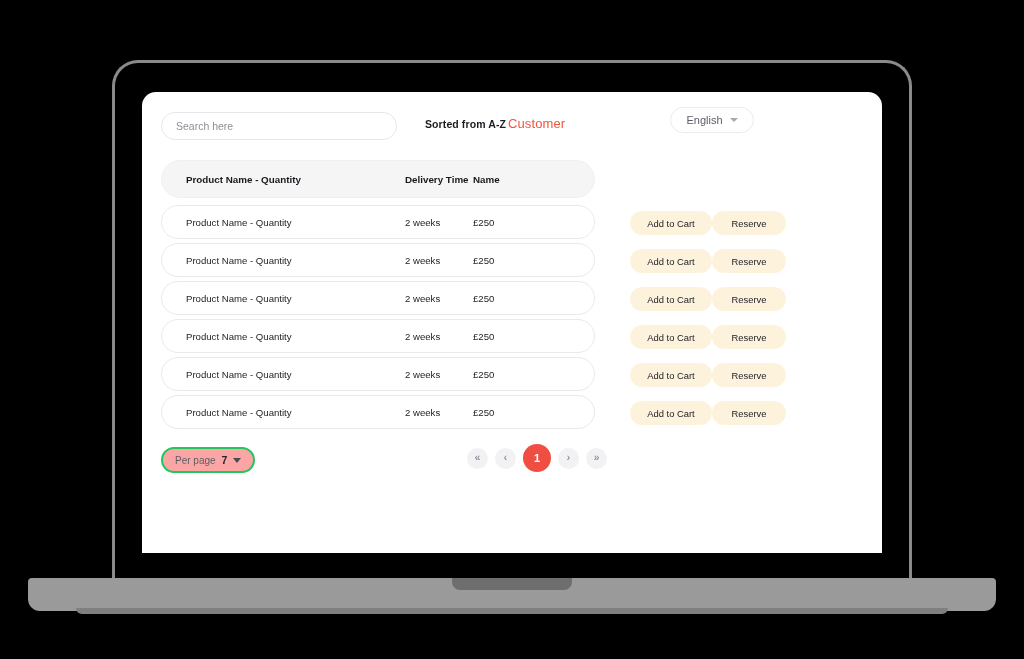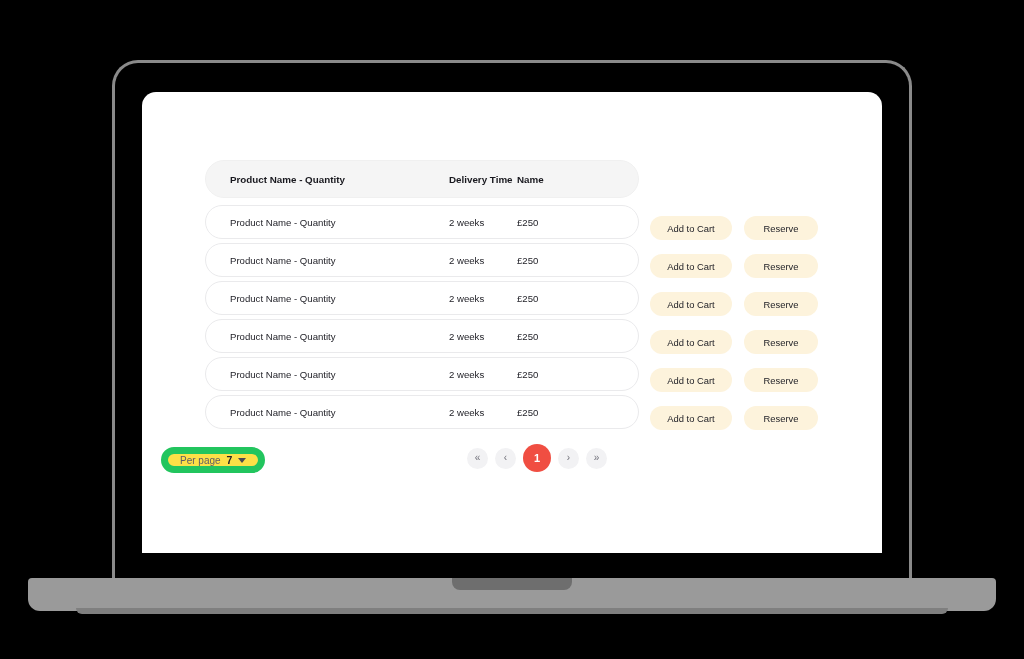--- a/index.html
+++ b/index.html
@@ -139,21 +139,20 @@
     border-right: 4px solid transparent;
     border-top: 4.5px solid #a9a9b1;
   }
 
   
   .table-area {
     position: absolute;
     left: 0;
     top: 68px;
     width: 740px;
-    margin-left: 44px;
   }
 
   .row {
     position: relative;
     width: 434px;
     height: 34px;
     margin: 0 0 4px 19px;
     border: 1px solid #eaeaec;
     border-radius: 17px;
     background: #ffffff;
@@ -177,26 +176,25 @@
   }
   .row.head .cell { font-weight: bold; font-size: 9.8px; color: #18181e; }
 
   .c-name     { left: 24px; }
   .c-delivery { left: 203px; padding-left: 40px; }
   .c-price    { left: 311px; font-weight: bold; }
   .row:not(.head) .c-price { font-weight: normal; }
 
   .row-actions {
     position: absolute;
-    left: 444px;
+    left: 468px;
     top: 0;
     height: 34px;
     display: flex;
-    align-items: flex-end;
-    gap: 12px;
+    align-items: center;
   }
 
   .pill-btn {
     height: 24px;
     border: none;
     border-radius: 12px;
     background: #fdf3dc;
     color: #222228;
     font-family: "Liberation Sans", sans-serif;
     font-size: 9.4px;
@@ -215,23 +213,23 @@
     width: 740px;
     height: 46px;
   }
 
   .perpage {
     position: absolute;
     left: 19px;
     top: 3px;
     height: 26px;
     min-width: 94px;
-    border: 7px solid #22c55e;
+    border: 2px solid #22c55e;
     border-radius: 13px;
-    background: #fde047;
+    background: #fca5a5;
     display: flex;
     align-items: center;
     justify-content: center;
     gap: 6px;
     padding: 0 12px;
   }
   .perpage-label { font-size: 10px; color: #5d5d66; }
   .perpage-value { font-size: 10.5px; color: #23232a; font-weight: bold; }
   .caret-solid {
     width: 0; height: 0;
@@ -278,20 +276,34 @@
 
 <div id="stage">
 
   <div class="laptop-lid"></div>
   <div class="laptop-base"></div>
   <div class="laptop-notch"></div>
   <div class="laptop-base-shadow"></div>
 
   <div class="screen">
 
+    <div class="topbar">
+
+      <input class="search-input" type="text" placeholder="Search here" style="">
+
+      <div class="sorted-label">Sorted from A-Z</div>
+
+      <div class="customer-label">Customer</div>
+
+      <div class="lang-select">
+        <span class="lang-text">English</span>
+        <span class="caret-down"></span>
+      </div>
+
+    </div>
 
     <div class="table-area">
 
       <div class="row head">
         <span class="cell c-name">Product Name - Quantity</span>
         <span class="cell c-delivery">Delivery Time</span>
         <span class="cell c-price">Name</span>
       </div>
 
       <div class="row">

